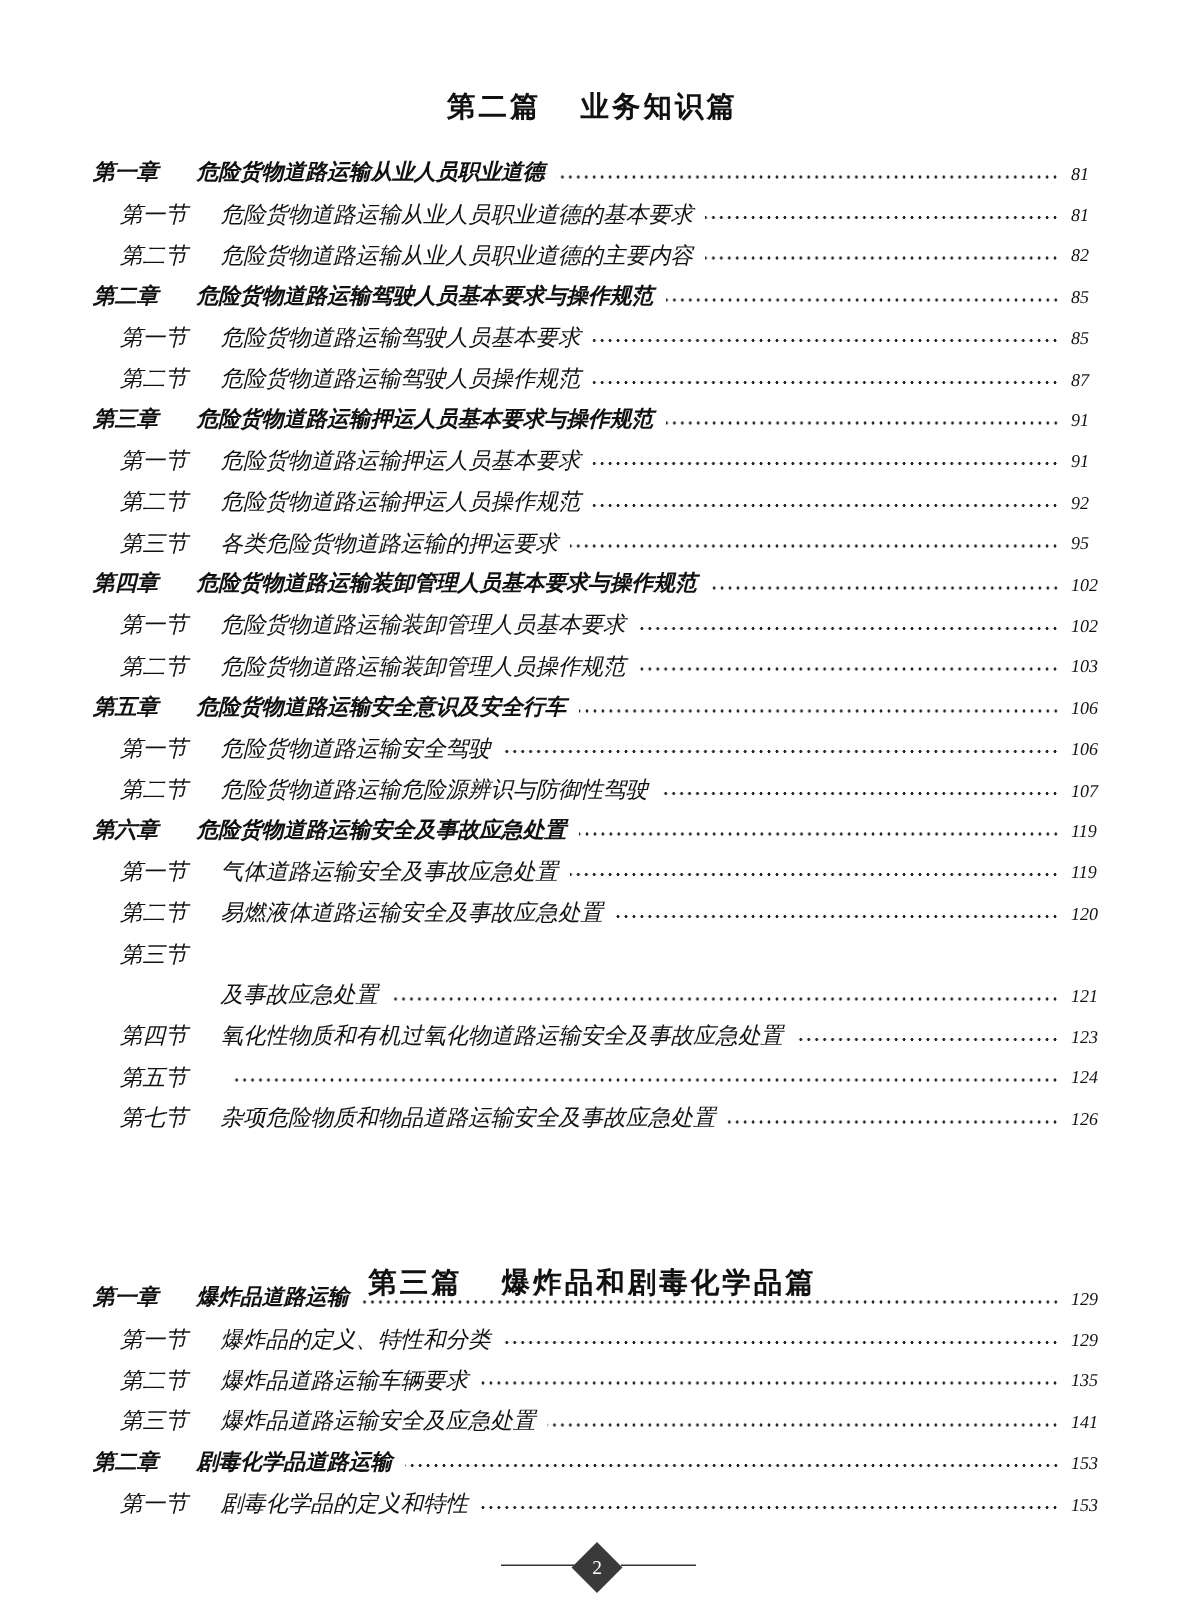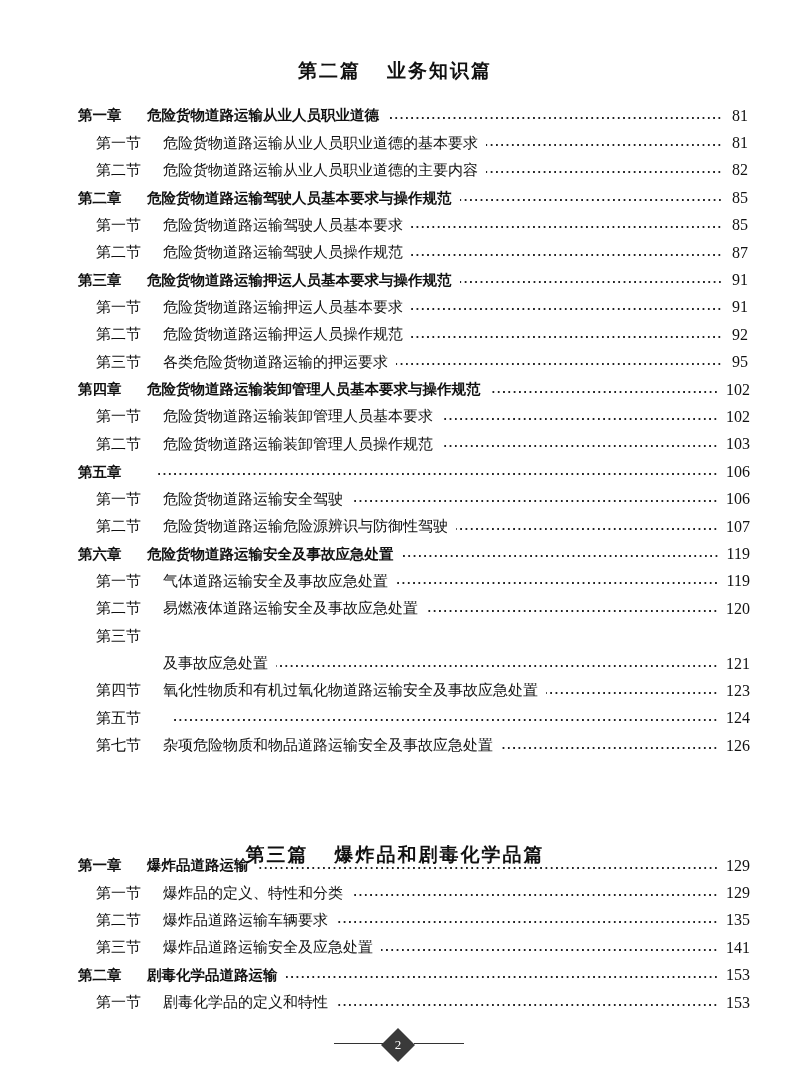--- a/index.html
+++ b/index.html
@@ -2,34 +2,34 @@
 <html><head>
 <meta charset="utf-8">
 <style>
   html, body { margin: 0; padding: 0; background: #ffffff; }
   body { width: 790px; height: 1076px; position: relative; overflow: hidden;
          font-family: "DejaVu Serif", "Liberation Serif", serif; color: #111; }
   .part-title { position: absolute; left: 0; width: 790px; text-align: center;
          font-family: "DejaVu Serif", serif; font-weight: bold; font-size: 19px;
          letter-spacing: 2px; color: #111; }
   .part-title .num { margin-right: 26px; }
-  .toc { position: absolute; left: 78px; width: 672px; }
+  .toc { position: absolute; left: 62px; width: 672px; font-style: italic; }
   .row { position: relative; height: 27.4px; display: flex; align-items: center;
          font-size: 15px; line-height: 1; white-space: nowrap; }
   .row.chapter { font-family: "DejaVu Sans", "Liberation Sans", sans-serif; font-weight: bold; font-size: 14.5px; }
   .row.section { padding-left: 18px; }
   .row .label { display: inline-block; }
   .row.chapter .label { width: 69px; }
   .row.section .label { width: 67px; }
   .row .title { display: inline-block; }
   .row .leader { flex: 1; height: 2px; margin: 0 8px; align-self: center; margin-top: 4px;
          background-image: radial-gradient(circle, #222 0.9px, transparent 1.1px);
          background-size: 5.3px 2px; background-repeat: repeat-x; background-position: right center; }
-  .row .page { font-family: "Liberation Serif", "DejaVu Serif", serif; font-size: 16px;
-         font-weight: normal; min-width: 20px; text-align: center; }
+  .row .page { font-family: "Liberation Serif", "DejaVu Serif", serif; font-size: 12px;
+         font-weight: normal; min-width: 20px; text-align: left; }
   .row.cont { padding-left: 85px; }
   .footer { position: absolute; top: 1030px; left: 334px; width: 130px; height: 28px; }
   .footer .line { position: absolute; top: 13px; height: 1.3px; background: #333; }
   .footer .line.l { left: 0; width: 50px; }
   .footer .line.r { left: 80px; width: 50px; }
   .footer .diamond { position: absolute; left: 52px; top: 3px; width: 24px; height: 24px;
          background: #3a3a3a; transform: rotate(45deg); }
   .footer .pnum { position: absolute; left: 52px; top: 3px; width: 24px; height: 24px;
          display: flex; align-items: center; justify-content: center;
          color: #fff; font-family: "Liberation Serif", serif; font-size: 13px; }
@@ -115,20 +115,21 @@
       <span class="page">102</span>
     </div>
     <div class="row section">
       <span class="label">第二节</span>
       <span class="title">危险货物道路运输装卸管理人员操作规范</span>
       <span class="leader"></span>
       <span class="page">103</span>
     </div>
     <div class="row chapter">
       <span class="label">第五章</span>
+      <span class="title">危险货物道路运输安全意识及安全行车</span>
       <span class="leader"></span>
       <span class="page">106</span>
     </div>
     <div class="row section">
       <span class="label">第一节</span>
       <span class="title">危险货物道路运输安全驾驶</span>
       <span class="leader"></span>
       <span class="page">106</span>
     </div>
     <div class="row section">

